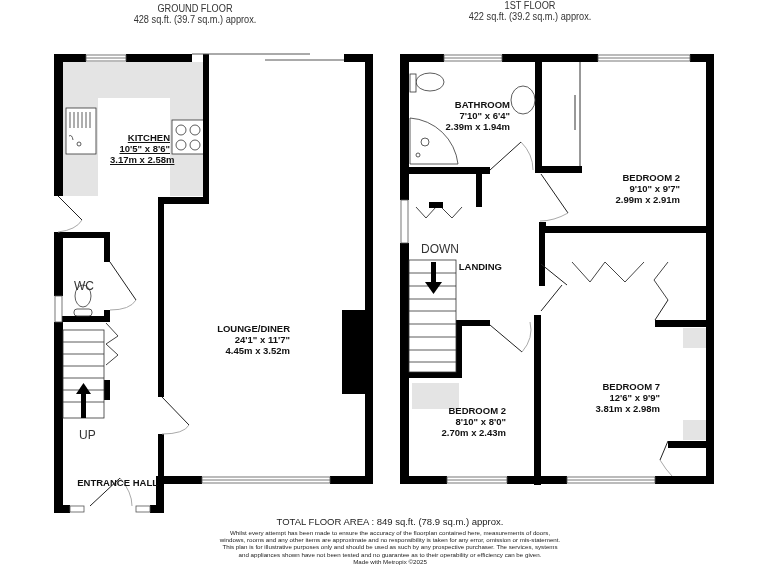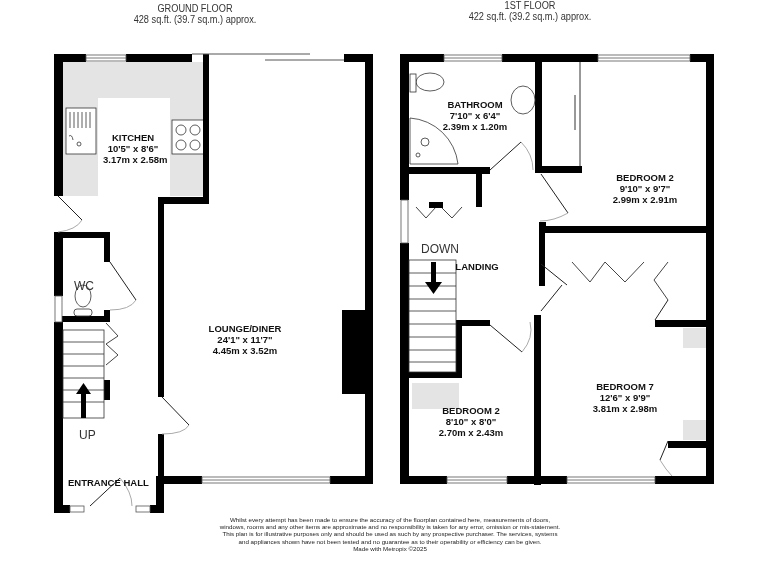--- a/index.html
+++ b/index.html
@@ -3,21 +3,21 @@
 <meta charset="utf-8">
 <style>
   html, body { margin: 0; padding: 0; background: #ffffff; }
   body { width: 768px; height: 576px; position: relative; overflow: hidden; font-family: "Liberation Sans", sans-serif; color: #222; }
   .floor-header { position: absolute; text-align: center; font-size: 10px; line-height: 11px; color: #333; transform: scaleX(0.92); }
   .floor-header .title { display: block; }
   #hdr-ground { left: 95px; width: 200px; top: 3px; }
   #hdr-first { left: 400px; width: 260px; top: 0px; }
   svg.plan { position: absolute; left: 0; top: 0; }
   .room-label { position: absolute; text-align: center; font-weight: bold; font-size: 9.5px; line-height: 11px; color: #111; white-space: nowrap; }
-  .room-label span { display: block; }
+  .room-label span { display: block; text-align: right; }
   .small-label { position: absolute; font-size: 12px; color: #333; }
   .footer { position: absolute; left: 200px; width: 380px; top: 516px; text-align: center; }
   .footer .total { font-size: 9.5px; color: #222; display: block; margin-bottom: 2px; }
   .footer .disclaimer { font-size: 6.2px; line-height: 7.2px; color: #222; display: block; padding: 0 18px; }
   .footer .made { font-size: 6.2px; line-height: 7.2px; display: block; }
 </style>
 </head>
 <body>
 
 <div class="floor-header" id="hdr-ground">
@@ -233,42 +233,42 @@
       <line x1="409" y1="350" x2="456" y2="350"></line>
         <line x1="409" y1="362" x2="456" y2="362"></line>
     </g>
     <g fill="#000">
       <rect x="431" y="262" width="5" height="22"></rect>
       <polygon points="425,282 442,282 433.5,294"></polygon>
     </g>
   </g>
 </svg>
 
-<div class="room-label" style="left:103px; top:132px; width:60px;">
+<div class="room-label" style="left:110px; top:132px; width:60px;text-decoration:underline;">
   <span>KITCHEN</span>
   <span>10'5"  x 8'6"</span>
   <span>3.17m  x 2.58m</span>
 </div>
 <div class="room-label" style="left:200px; top:323px; width:90px;">
   <span>LOUNGE/DINER</span>
   <span>24'1"  x 11'7"</span>
   <span>4.45m  x 3.52m</span>
 </div>
 <div class="small-label" style="left:74px; top:279px; font-weight:normal;">
   <span>WC</span>
 </div>
 <div class="room-label" style="left:68px; top:441px; width:90px; text-align:left;margin-top:36px;">
   <span>ENTRANCE HALL</span>
 </div>
 <div class="small-label" style="left:79px; top:428px;">UP</div>
 
 <div class="room-label" style="left:440px; top:99px; width:70px;">
   <span>BATHROOM</span>
   <span>7'10"  x 6'4"</span>
-  <span>2.39m  x 1.20m</span>
+  <span>2.39m  x 1.94m</span>
 </div>
 <div class="room-label" style="left:610px; top:148px; width:70px;margin-top:24px;">
   <span>BEDROOM 2</span>
   <span>9'10"  x 9'7"</span>
   <span>2.99m  x 2.91m</span>
 </div>
 <div class="room-label" style="left:452px; top:261px; width:50px;">
   <span>LANDING</span>
 </div>
 <div class="small-label" style="left:421px; top:242px;">DOWN</div>
@@ -277,15 +277,16 @@
   <span>8'10"  x 8'0"</span>
   <span>2.70m  x 2.43m</span>
 </div>
 <div class="room-label" style="left:590px; top:381px; width:70px;">
   <span>BEDROOM 7</span>
   <span>12'6"  x 9'9"</span>
   <span>3.81m  x 2.98m</span>
 </div>
 
 <div class="footer">
+  <span class="total">TOTAL FLOOR AREA : 849 sq.ft. (78.9 sq.m.) approx.</span>
   <span class="disclaimer">Whilst every attempt has been made to ensure the accuracy of the floorplan contained here, measurements of doors, windows, rooms and any other items are approximate and no responsibility is taken for any error, omission or mis-statement. This plan is for illustrative purposes only and should be used as such by any prospective purchaser. The services, systems and appliances shown have not been tested and no guarantee as to their operability or efficiency can be given.</span>
   <span class="made">Made with Metropix ©2025</span>
 </div>
 
 </body></html>

